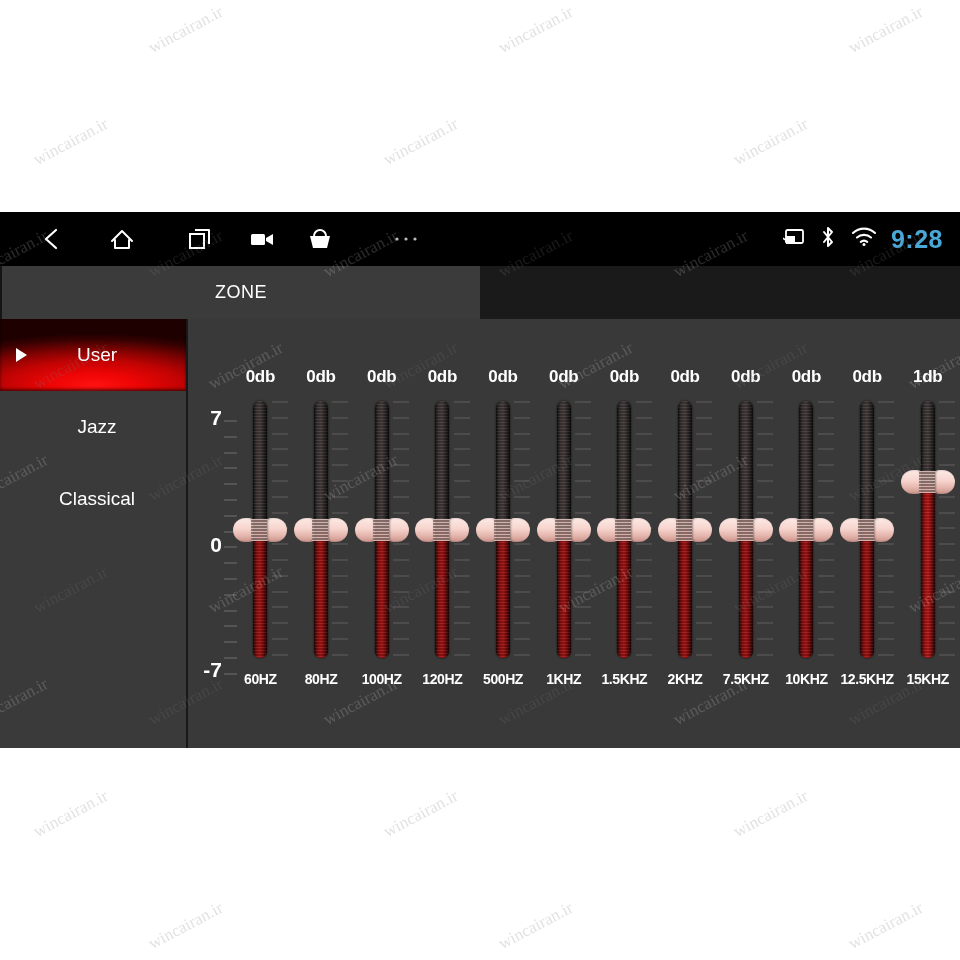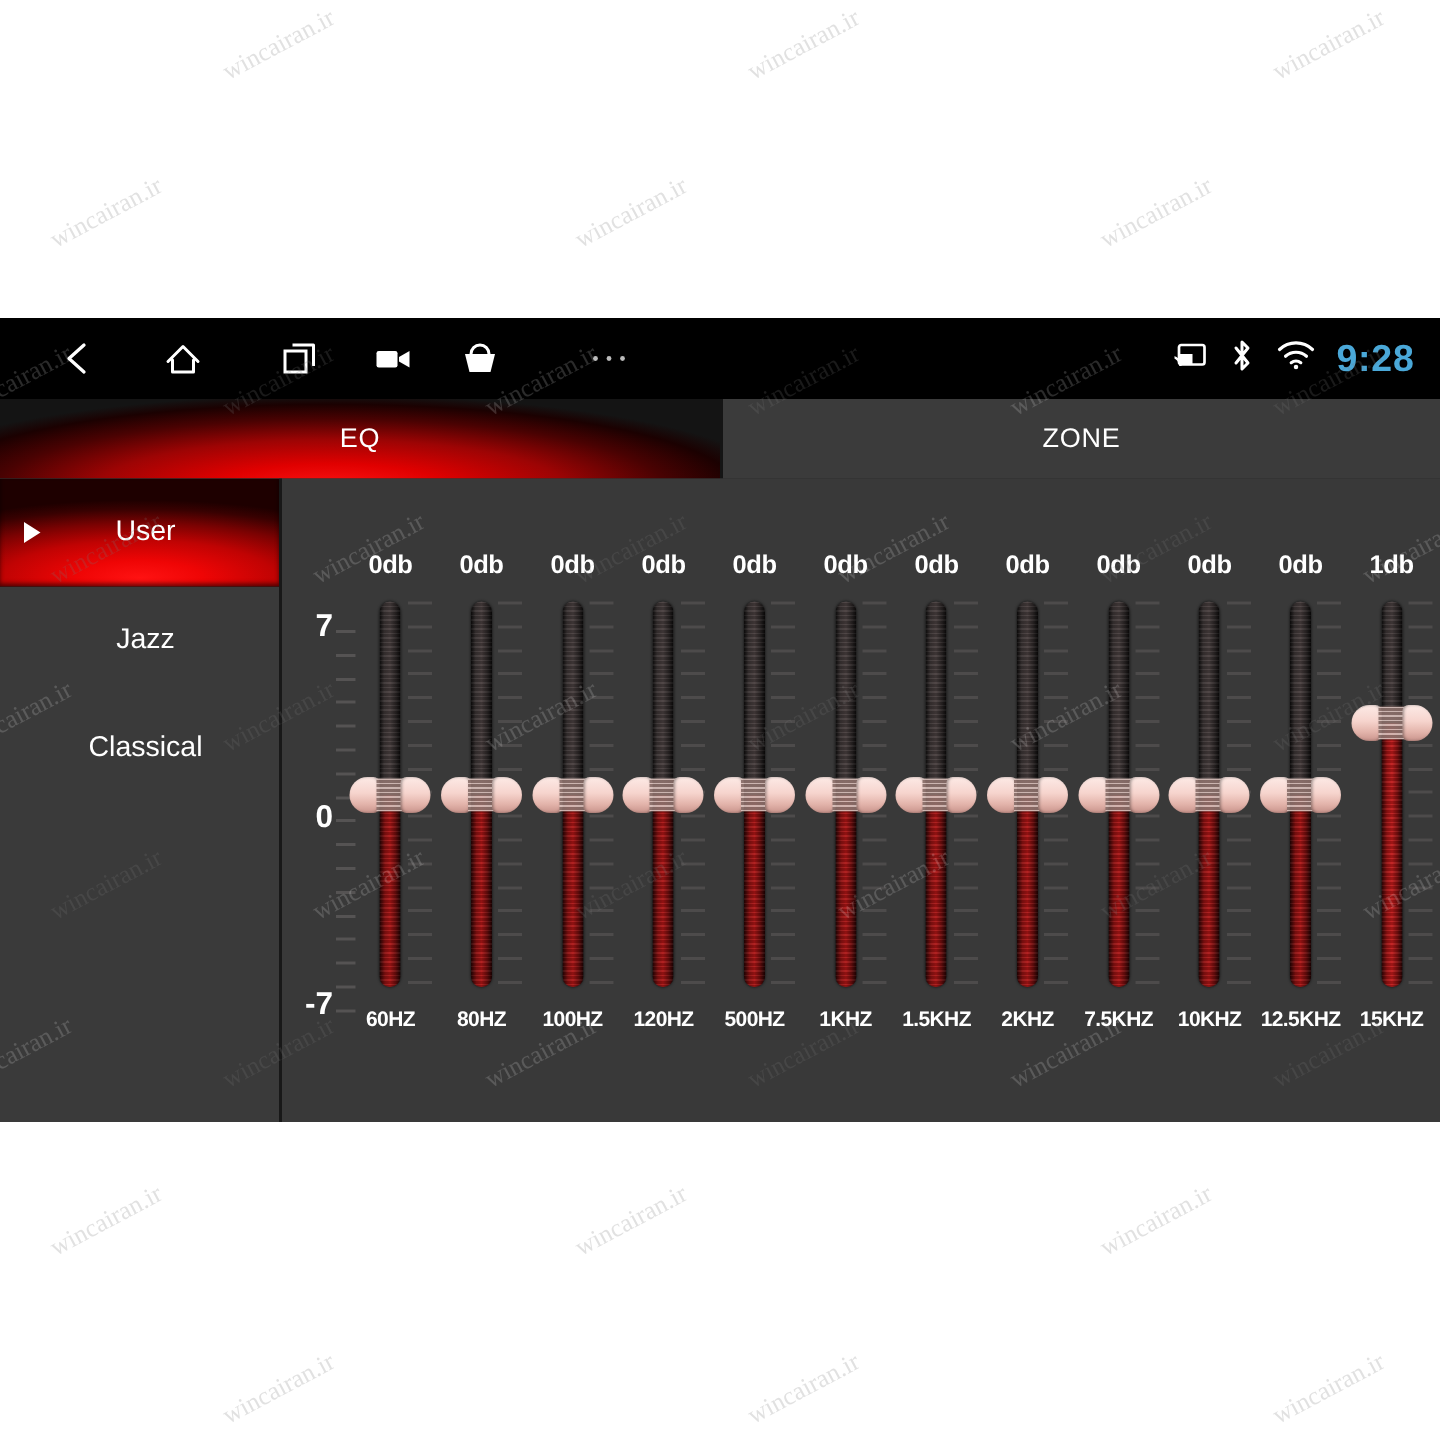--- a/index.html
+++ b/index.html
@@ -336,23 +336,20 @@
             <path d="M6 10.5 A10.5 10.5 0 0 1 20 10.5" fill="none" stroke="#fff" stroke-width="2.1" stroke-linecap="round"></path>
             <path d="M9.8 14.8 A5.2 5.2 0 0 1 16.2 14.8" fill="none" stroke="#fff" stroke-width="2.1" stroke-linecap="round"></path>
             <circle cx="13" cy="17.6" r="1.5" fill="#fff"></circle>
           </svg>
       </span>
       <span id="clock">9:28</span>
     </div>
   </div>
 
   <div id="tabs">
-    <div id="tab-eq" class="tab">
-      <span class="tab-label">EQ</span>
-    </div>
     <div id="tab-zone" class="tab">
       <span class="tab-label">ZONE</span>
     </div>
   </div>
 
   <div id="bodyrow">
 
     <div id="sidebar">
       <div class="preset selected">
         <span class="arrow"></span>

